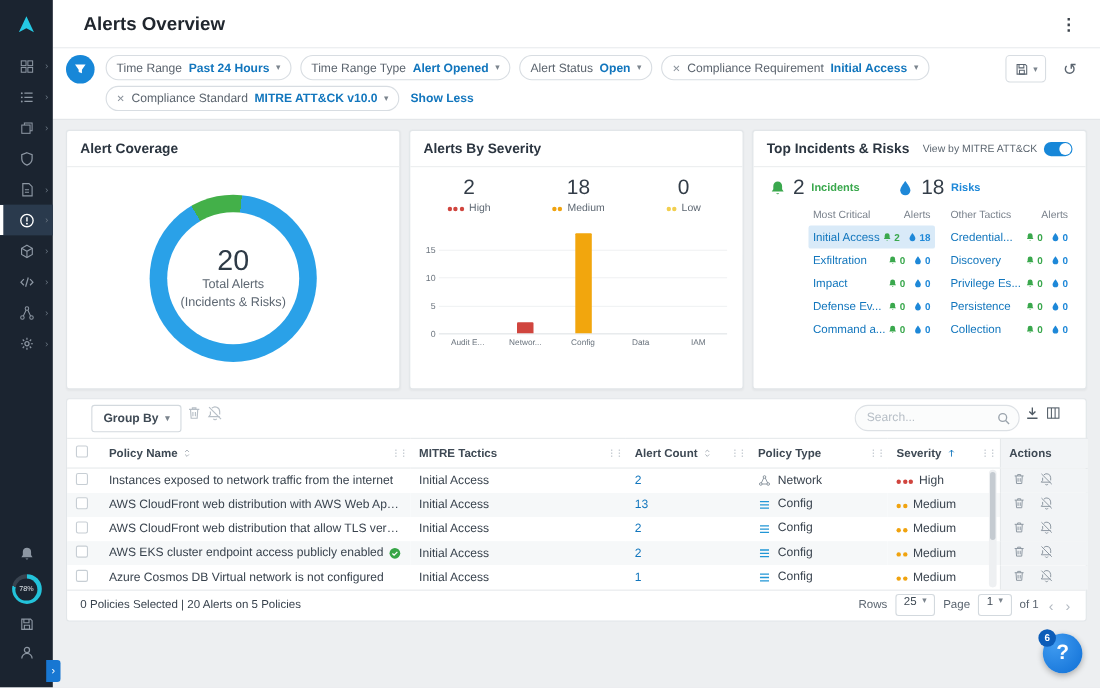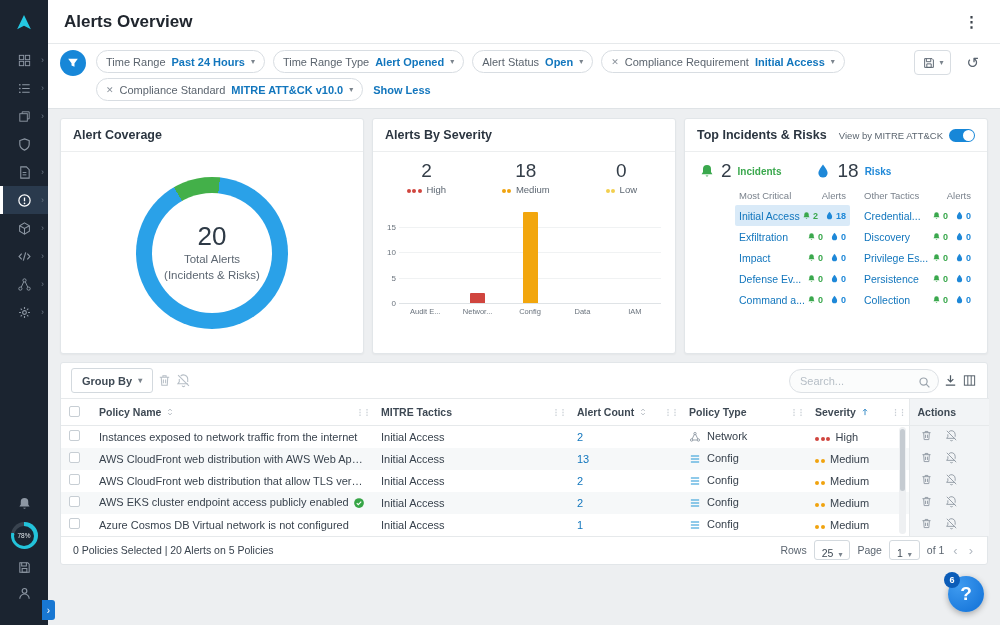--- a/index.html
+++ b/index.html
@@ -21,21 +21,21 @@
   .side-item.active { background:#2a3a4d; color:#ffffff; box-shadow: inset 3px 0 0 #ffffff; }
   .side-bottom { margin-top:auto; display:flex; flex-direction:column; align-items:center; gap:11px; padding-bottom:24px; width:100%; }
   .side-bottom .sicon { color:#8d97a3; cursor:pointer; display:flex; }
   .ring { width:27px; height:27px; border-radius:50%; display:flex; align-items:center; justify-content:center; cursor:pointer; }
   .ring-in { width:20px; height:20px; border-radius:50%; background:#1b2430; color:#dfe5ea; font-size:6.5px; display:flex; align-items:center; justify-content:center; }
   .expand-tab { position:absolute; left:42px; bottom:5px; width:13px; height:20px; background:#1877d2; color:#fff; border-radius:0 3px 3px 0; font-size:10px; display:flex; align-items:center; justify-content:center; z-index:7; cursor:pointer; }
 
   
   .main { position:absolute; left:48px; right:0; top:0; bottom:0; display:flex; flex-direction:column; }
   .topbar { height:44px; background:#fff; display:flex; align-items:center; padding:0 16px; border-bottom:1px solid #e6e9eb; flex:none; }
-  .topbar h1 { font-size:17px; font-weight:700; color:#20262e; }
+  .topbar h1 { font-size:17px; font-weight:700; color:#20262e;margin-left:12px; }
   .kebab { margin-left:auto; color:#3c434b; font-size:15px; font-weight:700; cursor:pointer; padding:0 5px; }
 
   
   .filterbar { background:#fff; border-bottom:1px solid #dfe3e6; padding:6px 14px 7px 12px; display:flex; align-items:flex-start; flex:none; }
   .funnel-btn { width:26px; height:26px; border-radius:50%; background:#1787d8; border:none; color:#fff; display:flex; align-items:center; justify-content:center; margin-right:10px; flex:none; cursor:pointer; }
   .chiprows { flex:1; display:flex; flex-direction:column; gap:5px; }
   .chip-row { display:flex; gap:8px; align-items:center; }
   .chip { display:inline-flex; align-items:center; height:23px; border:1px solid #d8dde2; border-radius:13px; background:#fff; padding:0 9px; gap:6px; font-size:11px; cursor:pointer; white-space:nowrap; }
   .chip-x { color:#8a929b; font-size:9px; }
   .chip-label { color:#5b646e; }
@@ -93,21 +93,21 @@
   .trow-mini { display:flex; justify-content:space-between; align-items:center; height:21px; padding:0 4px; border-radius:2px; cursor:pointer; }
   .trow-mini.sel { background:#d9eaf8; }
   .tname { color:#1276bd; font-size:10.5px; white-space:nowrap; overflow:hidden; text-overflow:ellipsis; max-width:74px; }
   .tbadges { display:flex; align-items:center; gap:2px; font-size:9px; flex:none; }
   .tbadges b { font-weight:700; }
   .tbadges b.g { color:#3aa84d; margin-right:5px; } .tbadges b.b { color:#1e88d8; }
   .mini.g { color:#3aa84d; } .mini.b { color:#1e88d8; }
 
   
   .table-card { margin-top:8px; background:#fff; border:1px solid #e2e6e9; border-radius:3px; position:relative; }
-  .ttoolbar { display:flex; align-items:center; padding:5px 10px; gap:4px; }
+  .ttoolbar { display:flex; padding:5px 22px; gap:4px; }
   .groupby { height:25px; border:1px solid #d3d9de; border-radius:3px; padding:0 10px; font-size:11px; color:#3f4a55; display:flex; align-items:center; gap:6px; background:#fff; font-weight:600; cursor:pointer; }
   .tbicon { color:#b6bec6; display:flex; cursor:pointer; }
   .tbicon.dark { color:#4f5a64; }
   .srch { margin-left:auto; position:relative; width:150px; height:24px; }
   .srch input { width:100%; height:100%; border:1px solid #dde1e5; border-radius:12px; background:#fbfcfc; padding:0 26px 0 10px; font-size:11px; color:#3f4a55; font-family:"Liberation Sans", sans-serif; outline:none; }
   .srch input::placeholder { color:#b6bec6; }
   .srch .sic { position:absolute; right:7px; top:4px; color:#9aa3ac; }
 
   table.alerts { width:100%; border-collapse:collapse; table-layout:fixed; }
   thead th { height:27px; font-size:10.5px; color:#3e4954; font-weight:700; text-align:left; border-top:1px solid #e6e9eb; border-bottom:1px solid #e6e9eb; position:relative; padding:0 8px; white-space:nowrap; }
@@ -123,21 +123,21 @@
   .c-sev .dots { margin-right:4px; }
   .vcheck { color:#36a546; margin-left:4px; }
   th.acts, td.c-act { background:#f2f4f6; border-left:1px solid #e6e9eb; }
   td.c-act { padding-left:10px; }
   .actbtn { color:#8d97a1; margin-right:9px; cursor:pointer; display:inline-flex; }
   .vscroll { position:absolute; right:81px; top:64px; bottom:30px; width:7px; background:#eef0f2; border-radius:4px; }
   .vthumb { position:absolute; top:2px; left:1px; width:5px; height:62px; background:#c5cbd1; border-radius:3px; cursor:grab; }
 
   .tfoot { display:flex; align-items:center; padding:0 12px; height:28px; border-top:1px solid #e6e9eb; font-size:10.5px; color:#39434e; }
   .pager { margin-left:auto; display:flex; align-items:center; gap:7px; color:#5b6570; }
-  .psel { border:1px solid #d3d9de; border-radius:3px; height:20px; padding:0 7px; display:flex; align-items:flex-end; gap:5px; font-size:10.5px; color:#3f4a55; background:#fff; cursor:pointer; }
+  .psel { border:1px solid #d3d9de; border-radius:3px; height:20px; padding:0 7px; display:flex; align-items:flex-start; gap:5px; font-size:10.5px; color:#3f4a55; background:#fff; cursor:pointer; }
   .pchev { color:#b3bac2; font-size:13px; padding:0 2px; cursor:pointer; }
 
   
   .fab { position:absolute; right:16px; bottom:13px; width:36px; height:36px; border-radius:50%; background:radial-gradient(circle at 30% 28%, #3f9bf0, #0f6fd6); color:#fff; font-size:19px; font-weight:700; display:flex; align-items:center; justify-content:center; box-shadow:0 2px 6px rgba(0,0,0,.3); z-index:8; cursor:pointer; border:none; }
   .fab-badge { position:absolute; top:-4px; left:-4px; width:16px; height:16px; border-radius:50%; background:#0b5cb8; font-size:9px; font-weight:700; display:flex; align-items:center; justify-content:center; }
 </style>
 </head>
 <body>
 
 <aside class="sidebar">

